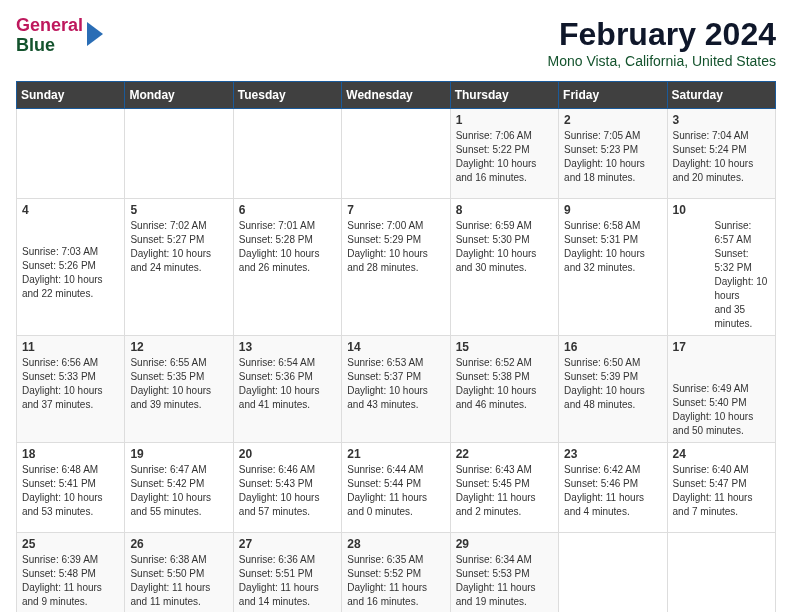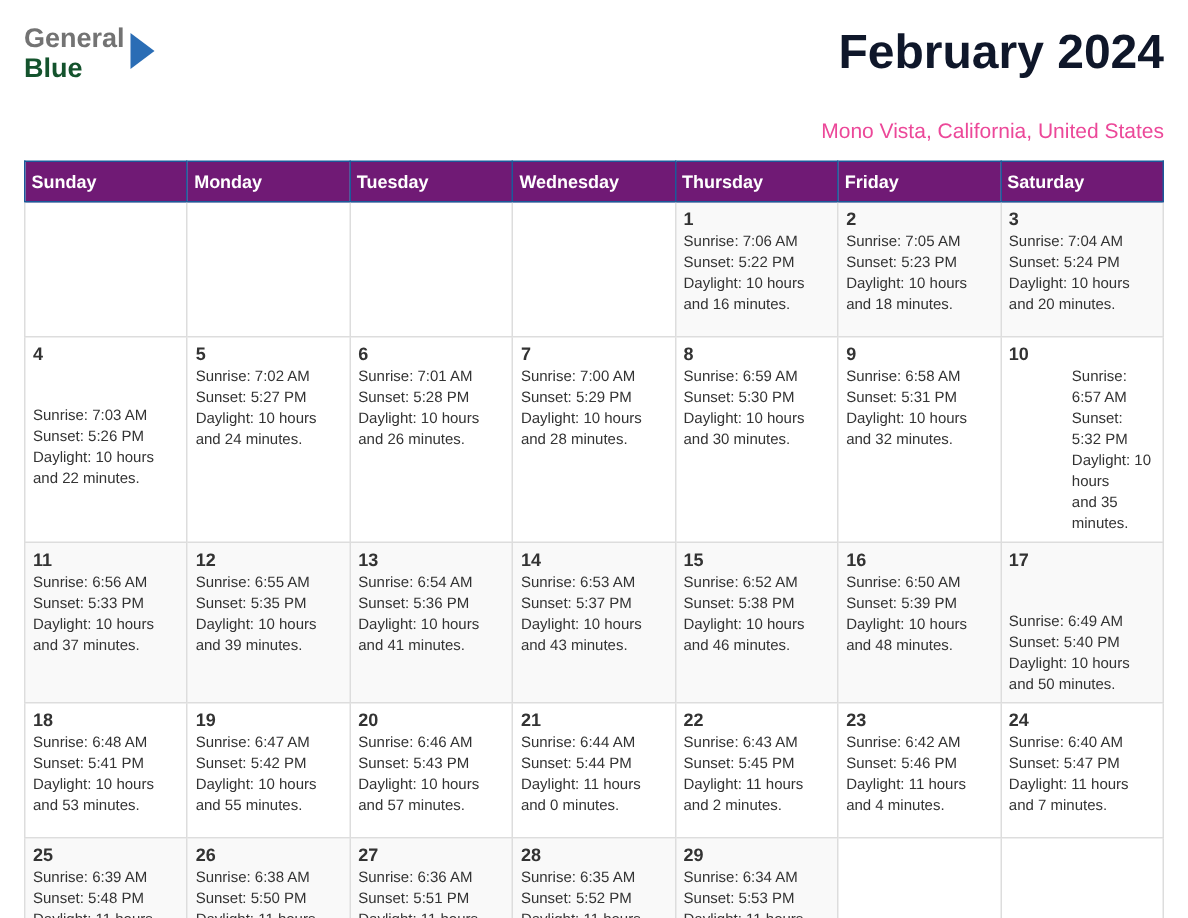--- a/index.html
+++ b/index.html
@@ -20,51 +20,50 @@
       display: flex;
       align-items: center;
     }
     .logo-text {
       font-size: 18px;
       font-weight: bold;
       color: #333;
       line-height: 1.1;
     }
     .logo-text span {
-      color: #737373;
+      color: #be185d;
     }
     .logo-arrow {
       width: 0;
       height: 0;
       border-top: 12px solid transparent;
       border-bottom: 12px solid transparent;
       border-left: 16px solid #2a6db5;
       margin-left: 4px;
       margin-top: -4px;
     }
     .title-area {
       text-align: right;
     }
     .month-title {
       font-size: 32px;
       color: #0f172a;
       font-weight: bold;
     }
     .location {
       font-size: 14px;
-      color: #ec4899;
-      margin-top: 26px;
+      color: #14532d;
     }
     table {
       width: 100%;
       border-collapse: collapse;
       table-layout: fixed;
     }
     thead tr th {
-      background: #701a75;
+      background: #404040;
       color: #fff;
       font-size: 12px;
       padding: 6px 4px;
       text-align: left;
       border: 1px solid #1a5a9a;
     }
     tbody tr td {
       vertical-align: top;
       padding: 4px 5px;
       font-size: 10.5px;

